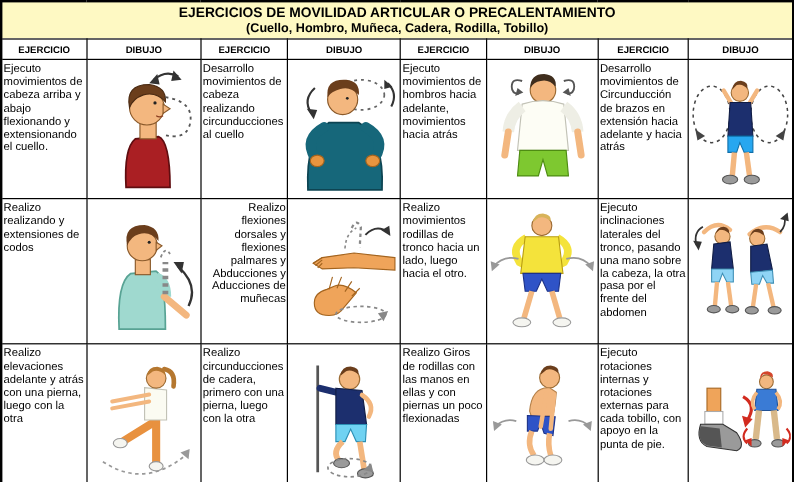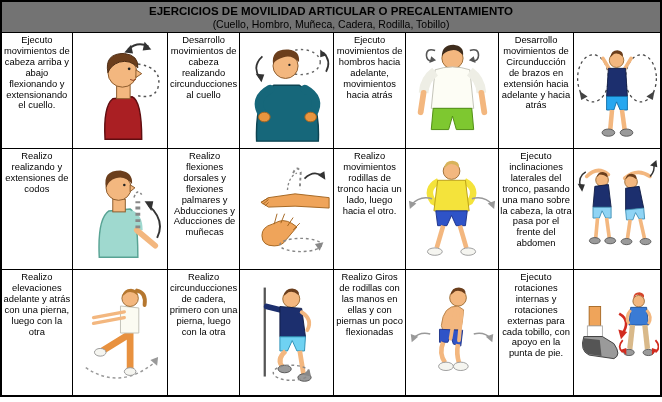--- a/index.html
+++ b/index.html
@@ -3,26 +3,26 @@
 <meta charset="utf-8">
 <style>
   html,body{margin:0;padding:0;background:#fff;}
   .sheet{
     width:662px;height:402px;box-sizing:border-box;
     font-family:"Liberation Sans",sans-serif;color:#000;background:#fff;
   }
   table{border-collapse:collapse;table-layout:fixed;width:662px;}
   td{border:1px solid #000;padding:0;vertical-align:top;overflow:hidden;background:#fff;}
   table{border:2px solid #000;}
-  .title-cell{background:#737373;text-align:center;vertical-align:middle;height:30px;}
+  .title-cell{background:#fef9c3;text-align:center;vertical-align:middle;height:30px;}
   .title-l1{font-weight:bold;font-size:11.5px;line-height:13px;padding-top:1px;}
-  .title-l2{font-weight:normal;font-size:10.5px;line-height:12px;}
+  .title-l2{font-weight:bold;font-size:10.5px;line-height:12px;}
   .hdr{font-weight:bold;font-size:8px;text-align:center;vertical-align:middle;height:16px;background:#fff;}
-  .ex{font-size:9.4px;line-height:1.16;text-align:center;padding:2px 1px 0 1px;}
-  .ex.left{text-align:center;padding-left:3px;}
+  .ex{font-size:9.4px;line-height:1.16;text-align:left;padding:2px 1px 0 1px;}
+  .ex.left{text-align:right;padding-left:3px;}
   .dib{vertical-align:middle;text-align:center;}
   .dib svg{display:block;margin:0 auto;}
   .r1 td{height:113px;}
   .r2 td{height:118px;}
   .r3 td{height:123px;}
 </style>
 </head>
 <body>
 
 <div class="sheet">
@@ -39,20 +39,30 @@
   </colgroup>
 
   <tbody>
         <tr>
     <td colspan="8" class="title-cell">
       <div class="title-l1">EJERCICIOS DE MOVILIDAD ARTICULAR O PRECALENTAMIENTO</div>
       <div class="title-l2">(Cuello, Hombro, Muñeca, Cadera, Rodilla, Tobillo)</div>
     </td>
   </tr>
 
+  <tr>
+    <td class="hdr">EJERCICIO</td>
+    <td class="hdr">DIBUJO</td>
+    <td class="hdr">EJERCICIO</td>
+    <td class="hdr">DIBUJO</td>
+    <td class="hdr">EJERCICIO</td>
+    <td class="hdr">DIBUJO</td>
+    <td class="hdr">EJERCICIO</td>
+    <td class="hdr">DIBUJO</td>
+  </tr>
 
   <tr class="r1">
     <td class="ex">Ejecuto movimientos de cabeza arriba y abajo flexionando y extensionando el cuello.</td>
     <td class="dib">
       <svg viewBox="0 0 95 112" width="92" height="108" role="img" aria-label="persona flexionando y extendiendo el cuello con arco punteado">
         <path d="M32 106 Q30 72 40 64 L60 62 Q70 66 70 106 Z" fill="#aa1f23" stroke="#5f0d10" stroke-width="1.5"></path>
         <rect x="44" y="50" width="14" height="14" fill="#f3b77f" stroke="#8a5a2b"></rect>
         <circle cx="50" cy="37" r="15" fill="#f3b77f" stroke="#8a5a2b"></circle>
         <path d="M64 34 l6 4 -6 4 Z" fill="#f3b77f" stroke="#8a5a2b"></path>
         <circle cx="57" cy="33" r="1.4" fill="#222"></circle>

